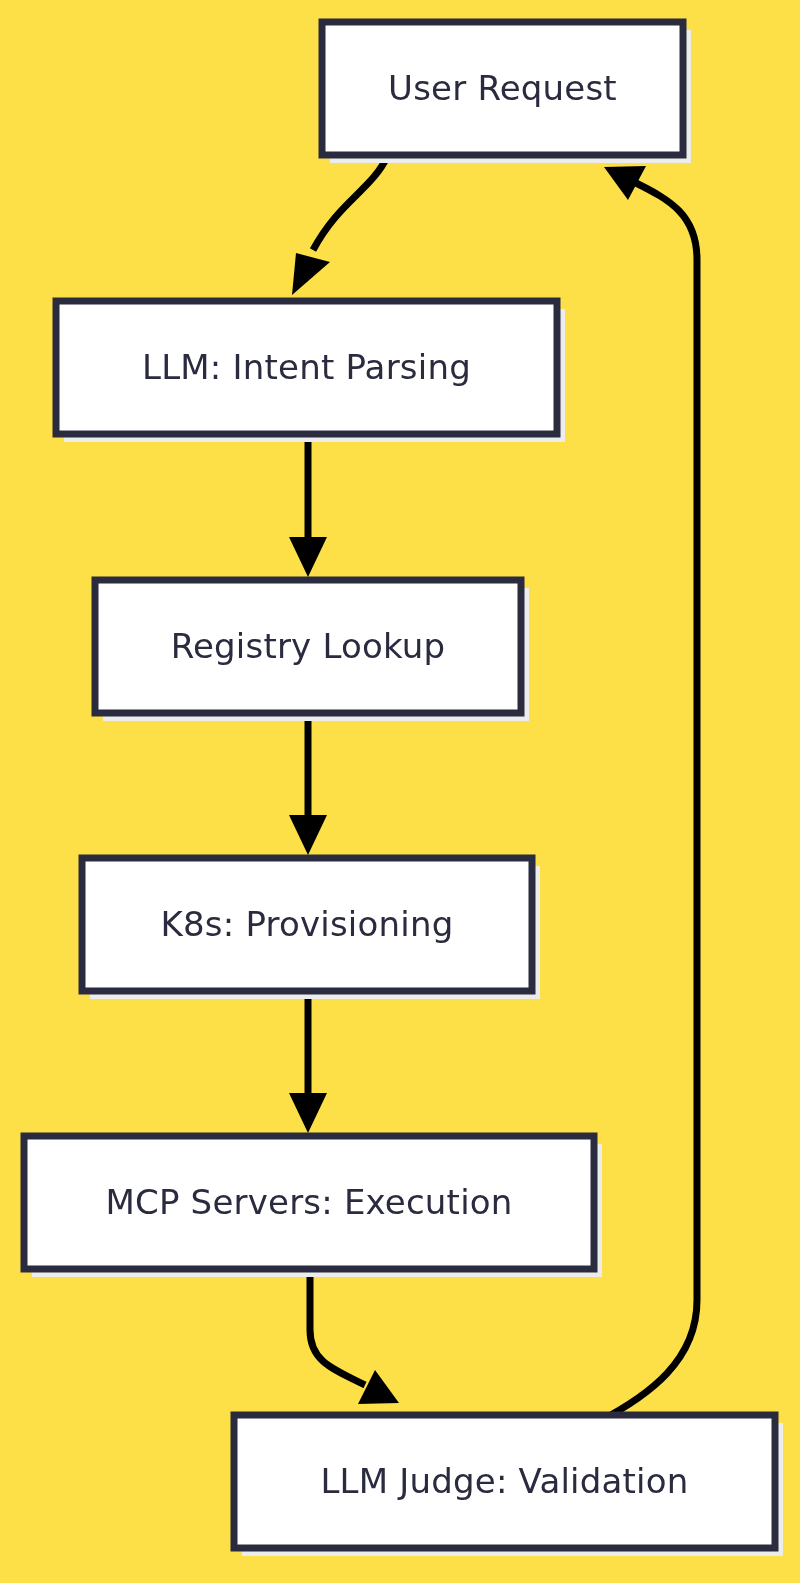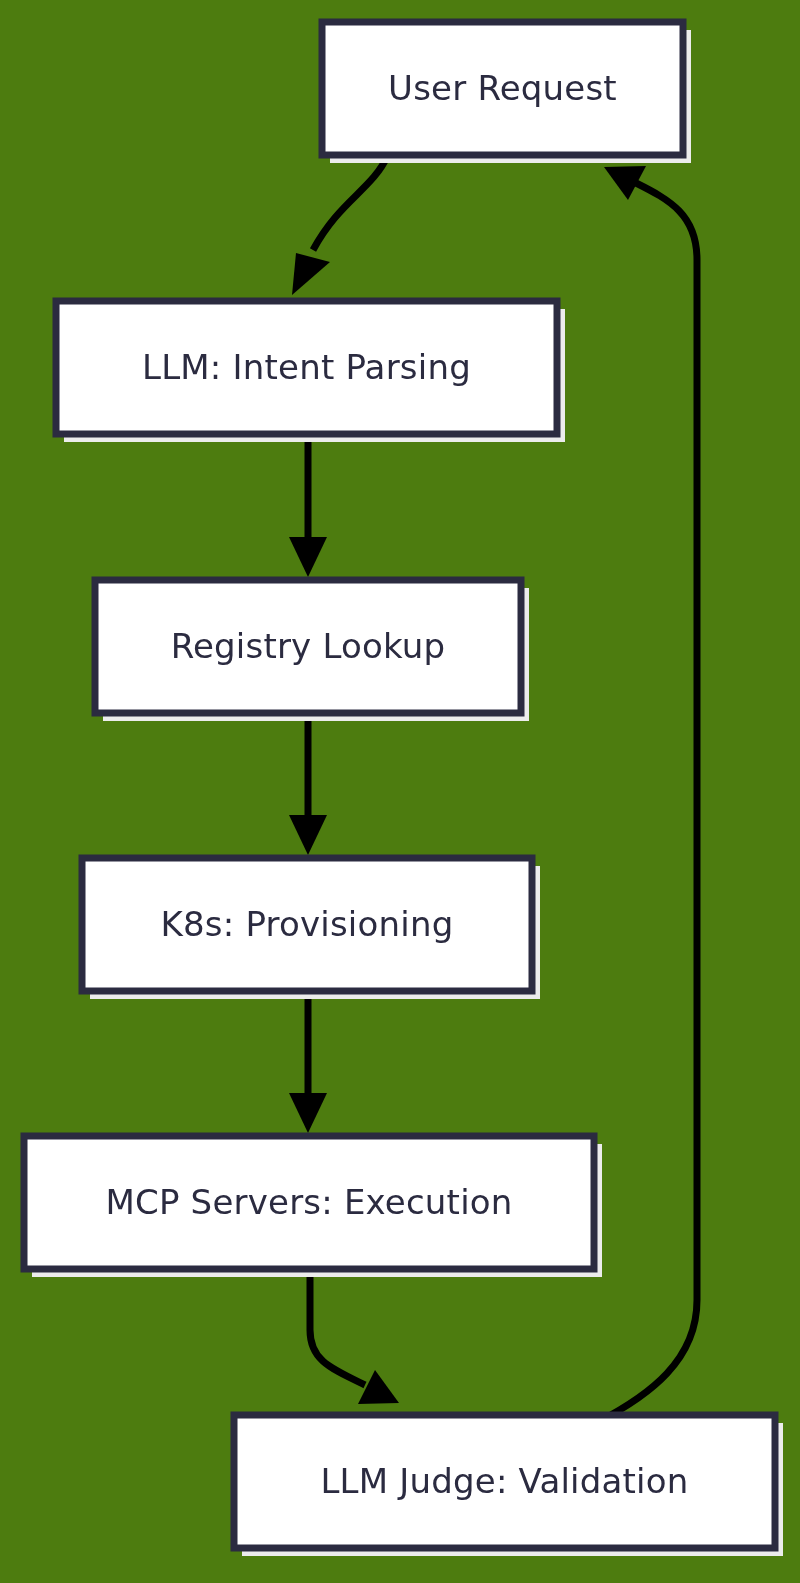--- a/index.html
+++ b/index.html
@@ -10,21 +10,21 @@
   body {
     width: 800px;
     height: 1583px;
     font-family: "DejaVu Sans", "Liberation Sans", sans-serif;
     overflow: hidden;
   }
   #flowchart-root {
     position: relative;
     width: 800px;
     height: 1583px;
-    background: #4d7c0f;
+    background: #fde047;
   }
   svg.diagram {
     display: block;
     width: 800px;
     height: 1583px;
   }
   .node-shadow {
     fill: #ececec;
     stroke: none;
   }

